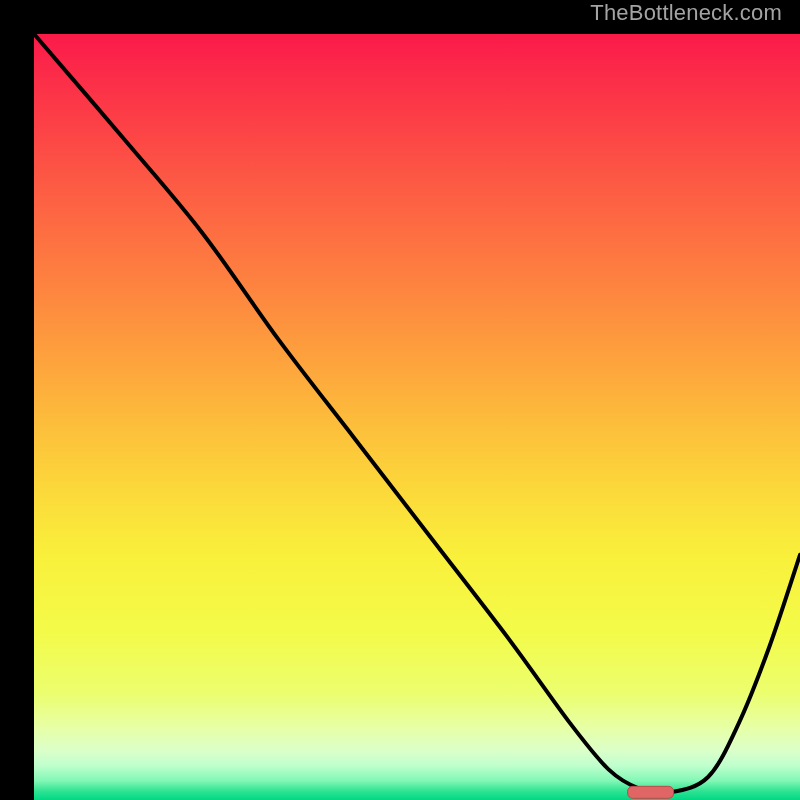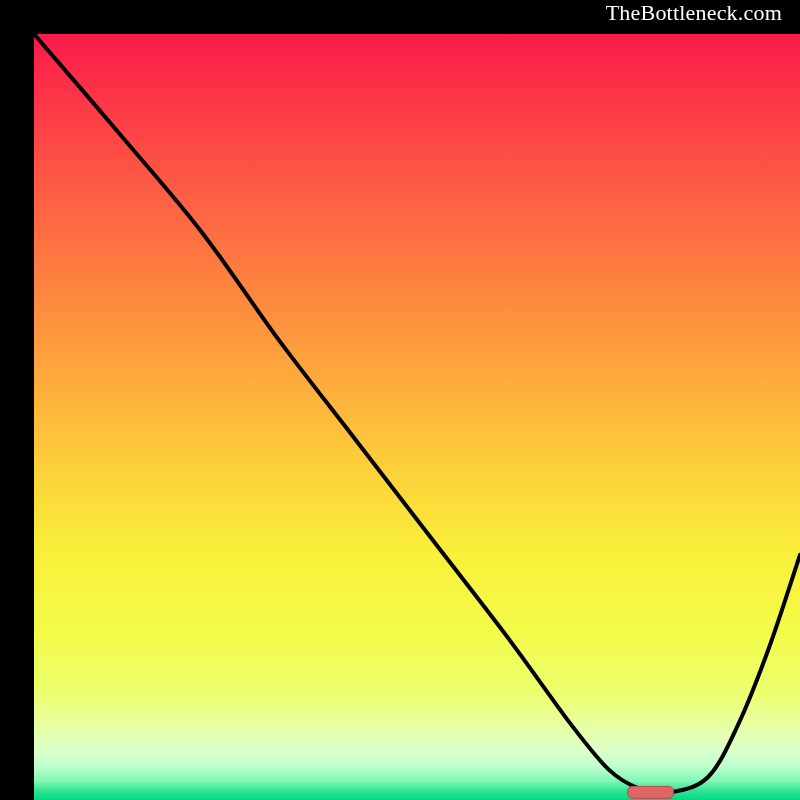--- a/index.html
+++ b/index.html
@@ -23,25 +23,25 @@
     position: absolute;
     left: 17px;
     top: 17px;
     width: 766px;
     height: 766px;
   }
   .watermark {
     position: absolute;
     top: 0px;
     right: 18px;
-    color: #ffffff;
+    color: #a3a3a3;
     font-size: 22px;
     font-weight: 500;
     letter-spacing: 0.2px;
-    font-family: Liberation Serif, serif;
+    font-family: Liberation Sans, sans-serif;
   }
 </style>
 </head>
 <body>
 
 <div class="frame">
   <svg class="plot" viewBox="0 0 766 766" preserveAspectRatio="none">
     <defs>
       <linearGradient id="bg-grad" x1="0" y1="0" x2="0" y2="1">
       <stop offset="0.00%" stop-color="#fb1a4a"></stop>

